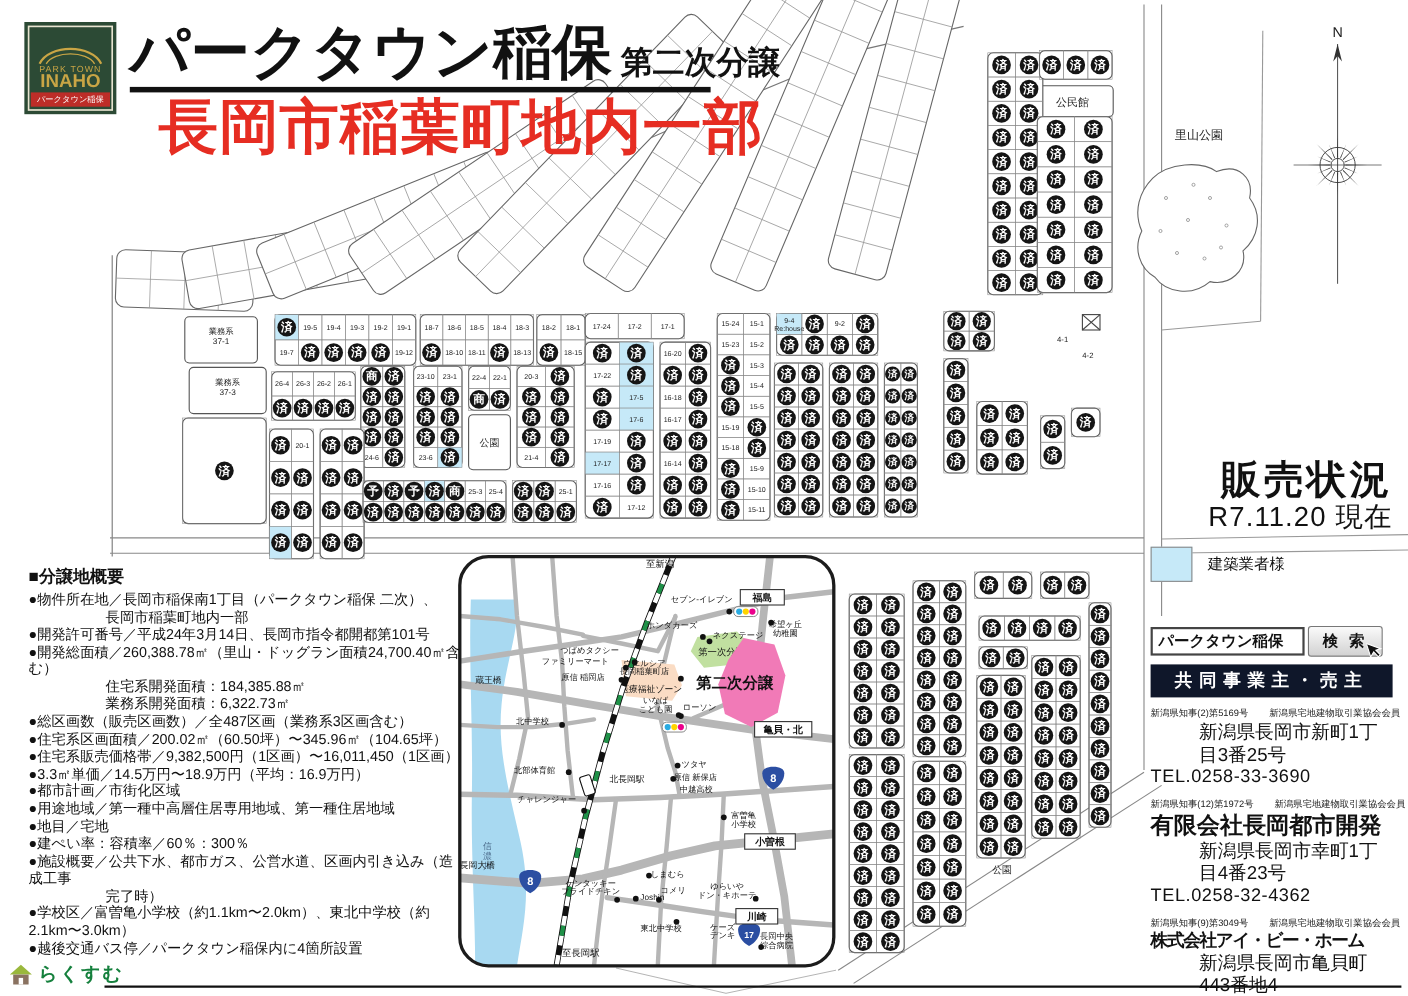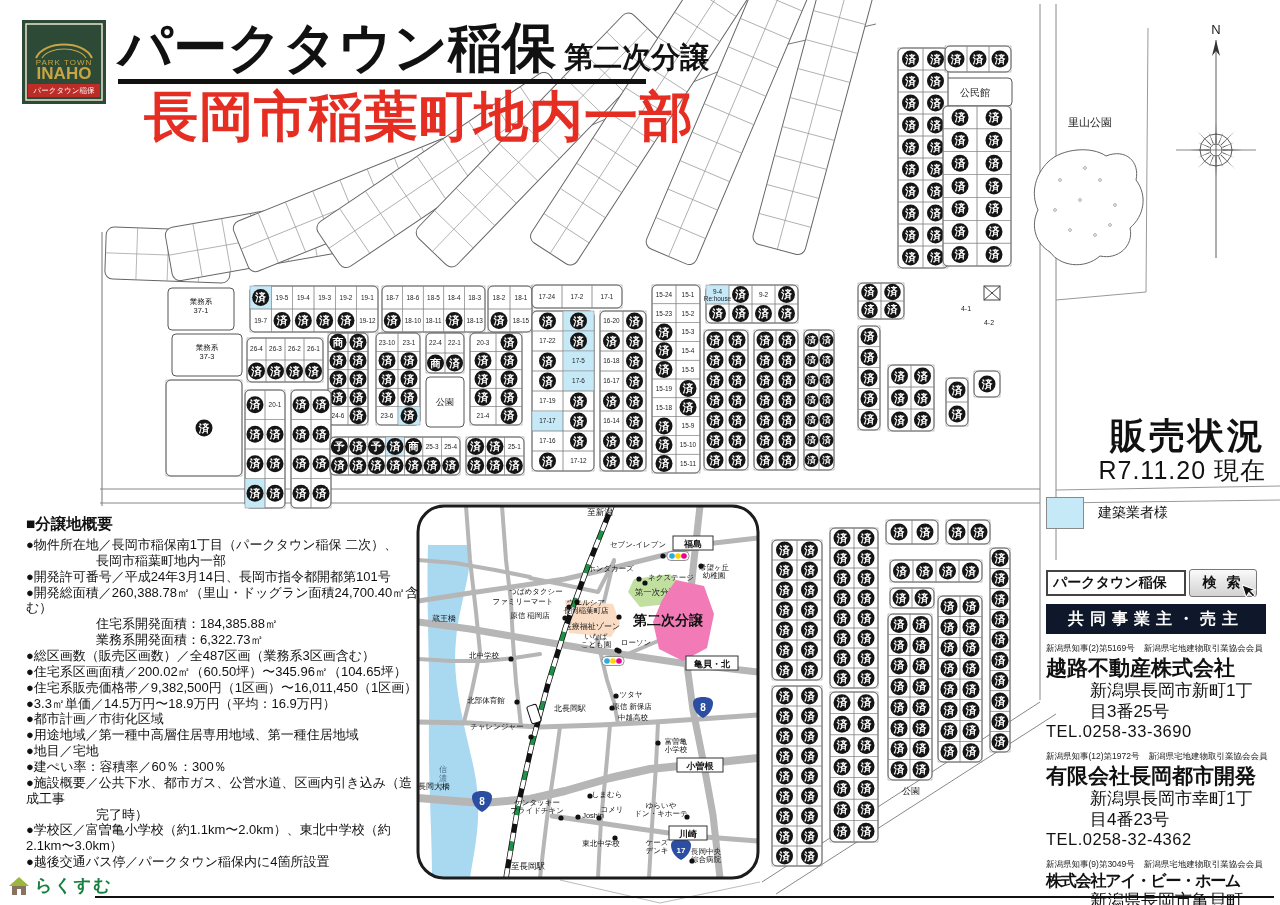--- a/index.html
+++ b/index.html
@@ -29,21 +29,21 @@
   .search-row{margin-top:40px;display:flex;align-items:center;}
   .search-input{width:126px;height:20px;border:2px solid #444;font-size:14px;font-weight:bold;
                 padding:1px 5px;font-family:inherit;border-radius:0;background:#fff;color:#111;}
   .search-btn{width:66px;height:26px;margin-left:3px;border:1px solid #777;border-radius:3px;
               background:linear-gradient(#fafafa,#d2d2d2);display:flex;align-items:center;
               justify-content:center;font-size:14px;font-weight:bold;letter-spacing:3px;position:relative;}
   .search-btn svg{position:absolute;right:-4px;bottom:-4px;}
   .sellers-bar{margin-top:7px;background:#0f172a;color:#fff;font-weight:bold;font-size:16px;
                text-align:center;letter-spacing:6px;padding:5px 0 4px 0;}
   .company{margin-top:9px;}
-  .lic{font-size:8.5px;color:#222;white-space:nowrap;display:flex;gap:9px;}
+  .lic{font-size:8.5px;color:#222;white-space:nowrap;display:flex;gap:19px;}
   .cname{font-size:21px;font-weight:bold;line-height:1.15;margin-top:1px;white-space:nowrap;}
   .cname.tight{font-size:16px;letter-spacing:-1.2px;}
   .caddr{font-size:17px;line-height:1.2;margin-top:1px;margin-left:44px;}
   .ctel{font-size:16.5px;line-height:1.2;letter-spacing:0.5px;}
 
   
   .overview{position:absolute;left:26px;top:514px;width:394px;}
   .ov-head{font-size:15.5px;font-weight:bold;margin-bottom:2px;}
   .ov-item{font-size:13px;line-height:1.22;}
   .ov-item .cont{padding-left:70px;}
@@ -1600,21 +1600,20 @@
       </svg>
     </div>
   </div>
   <div class="sellers-bar">共同事業主・売主</div>
   <div id="companies">
       <div class="company">
         <div class="lic">
           <span>新潟県知事(2)第5169号</span>
           <span>新潟県宅地建物取引業協会会員</span>
         </div>
-        <div class="cname">越路不動産株式会社</div>
         <div class="caddr">新潟県長岡市新町1丁目3番25号</div>
         <div class="ctel">TEL.0258-33-3690</div>
       </div>
       <div class="company">
         <div class="lic">
           <span>新潟県知事(12)第1972号</span>
           <span>新潟県宅地建物取引業協会会員</span>
         </div>
         <div class="cname">有限会社長岡都市開発</div>
         <div class="caddr">新潟県長岡市幸町1丁目4番23号</div>

